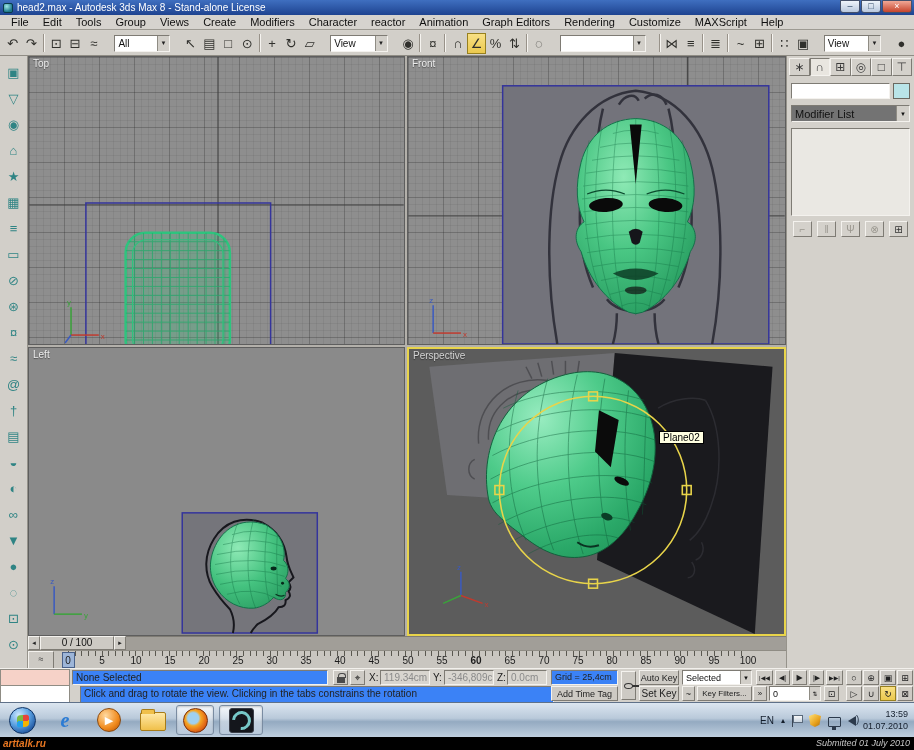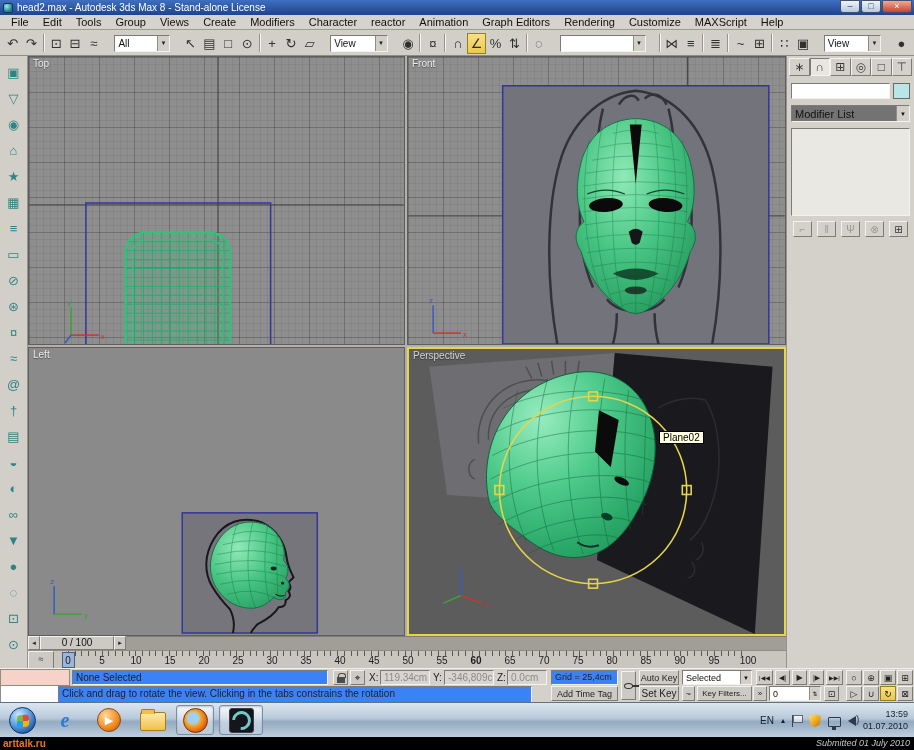--- a/index.html
+++ b/index.html
@@ -152,21 +152,21 @@
   .art-shield { width:12px; height:13px; background:linear-gradient(135deg,#ffe27a,#e8a21d 60%,#b06e08);
     clip-path:polygon(50% 0,100% 15%,88% 82%,50% 100%,12% 82%,0 15%); }
   .art-net { width:13px; height:10px; border:1.5px solid #2c3a4c; border-radius:1px; position:relative; margin-top:2px; }
   .art-net::after { content:""; position:absolute; left:3px; bottom:-4px; width:4px; height:3px; background:#2c3a4c; }
   .art-vol { width:0; height:0; border-top:5px solid transparent; border-bottom:5px solid transparent; border-right:8px solid #2c3a4c; position:relative; }
   .art-vol::after { content:")"; position:absolute; left:8px; top:-7px; font-size:10px; color:#2c3a4c; }
   .tray-clock { font-size:9px; text-align:right; line-height:1.25; }
 
   
   .footer { position:absolute; left:0; top:737px; width:914px; height:13px; background:#000; }
-  .footer-logo { position:absolute; left:3px; top:1px; color:#e87722; font-size:10px; font-weight:bold; }
+  .footer-logo { position:absolute; left:3px; top:1px; color:#e87722; font-size:10px; font-weight:bold; font-style:italic; }
   .footer-submitted { position:absolute; right:4px; top:1px; color:#c4c4c4; font-size:9px;font-style:italic; }
 </style>
 </head>
 <body>
 
 <div class="screen">
 
   <div class="titlebar">
     <span class="title-icon"></span>
     <span>head2.max - Autodesk 3ds Max 8  - Stand-alone License</span>
@@ -637,21 +637,21 @@
         <span class="lock-art"></span>
       </div>
     <div class="sbut" style="left:350px;top:1px;width:15px;height:15px;font-size:10px">⌖</div>
     <span class="slabel" style="left:369px">X:</span>
     <div class="sfield valgray" style="left:380px;top:1px;width:50px;height:15px">119.34cm</div>
     <span class="slabel" style="left:433px">Y:</span>
     <div class="sfield valgray" style="left:444px;top:1px;width:50px;height:15px">-346,809cm</div>
     <span class="slabel" style="left:497px">Z:</span>
     <div class="sfield valgray" style="left:507px;top:1px;width:40px;height:15px">0.0cm</div>
     <div class="sfield" style="left:551px;top:1px;width:67px;height:15px;font-size:9px">Grid = 25,4cm</div>
-    <div class="sfield" style="left:58px;top:17px;width:474px;height:17px">Click and drag to rotate the view.  Clicking in the tabs constrains the rotation</div>
+    <div class="sfield" style="left:80px;top:17px;width:474px;height:17px">Click and drag to rotate the view.  Clicking in the tabs constrains the rotation</div>
     <div class="sbut" style="left:551px;top:17px;width:67px;height:15px;font-size:9px">Add Time Tag</div>
     <div class="sbut" style="left:621px;top:2px;width:15px;height:29px">
         <span class="key-art"></span>
       </div>
 
     <div class="sbut" style="left:639px;top:1px;width:40px;height:15px;font-size:9px">Auto Key</div>
     <div class="sbut" style="left:639px;top:17px;width:40px;height:15px;font-size:10px">Set Key</div>
     <div class="scombo" style="left:682px;top:1px;width:70px;height:15px;font-size:9px">
       <span>Selected</span>
       <span class="combo-arrow">▼</span>

